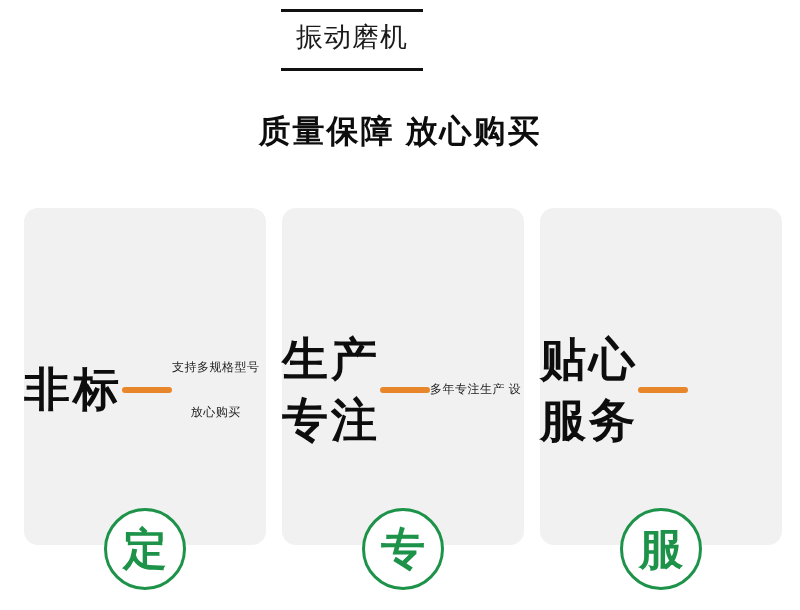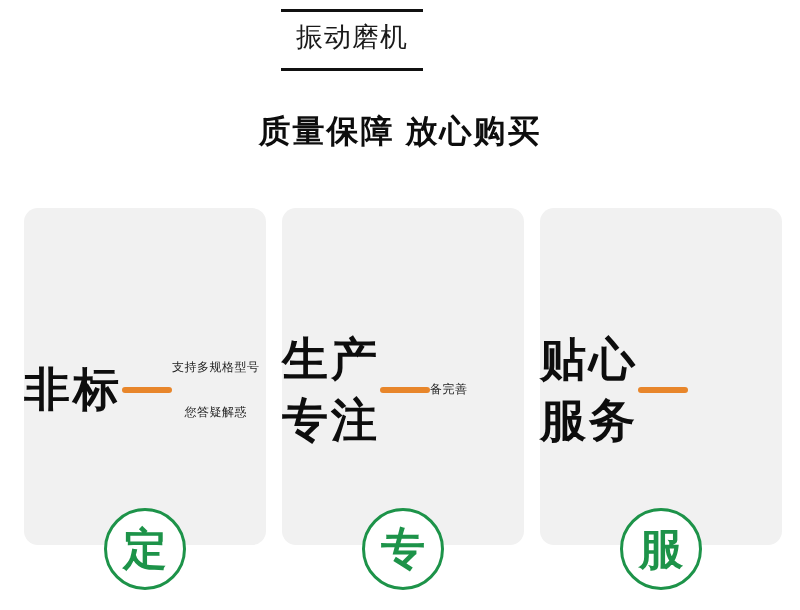--- a/index.html
+++ b/index.html
@@ -141,33 +141,33 @@
 
 <div class="cards">
 
   <div class="card">
     <div class="card-title">
       <div>非标</div>
     </div>
     <div class="card-divider"></div>
     <div class="card-desc">
       <div>支持多规格型号</div>
-      <div>您答疑解惑</div>
+      <div>放心购买</div>
     </div>
     <div class="card-badge">定</div>
   </div>
 
   <div class="card">
     <div class="card-title">
       <div>生产</div>
       <div>专注</div>
     </div>
     <div class="card-divider"></div>
     <div class="card-desc">
-      <div>备完善</div>
+      <div>多年专注生产 设</div>
     </div>
     <div class="card-badge">专</div>
   </div>
 
   <div class="card">
     <div class="card-title">
       <div>贴心</div>
       <div>服务</div>
     </div>
     <div class="card-divider"></div>

